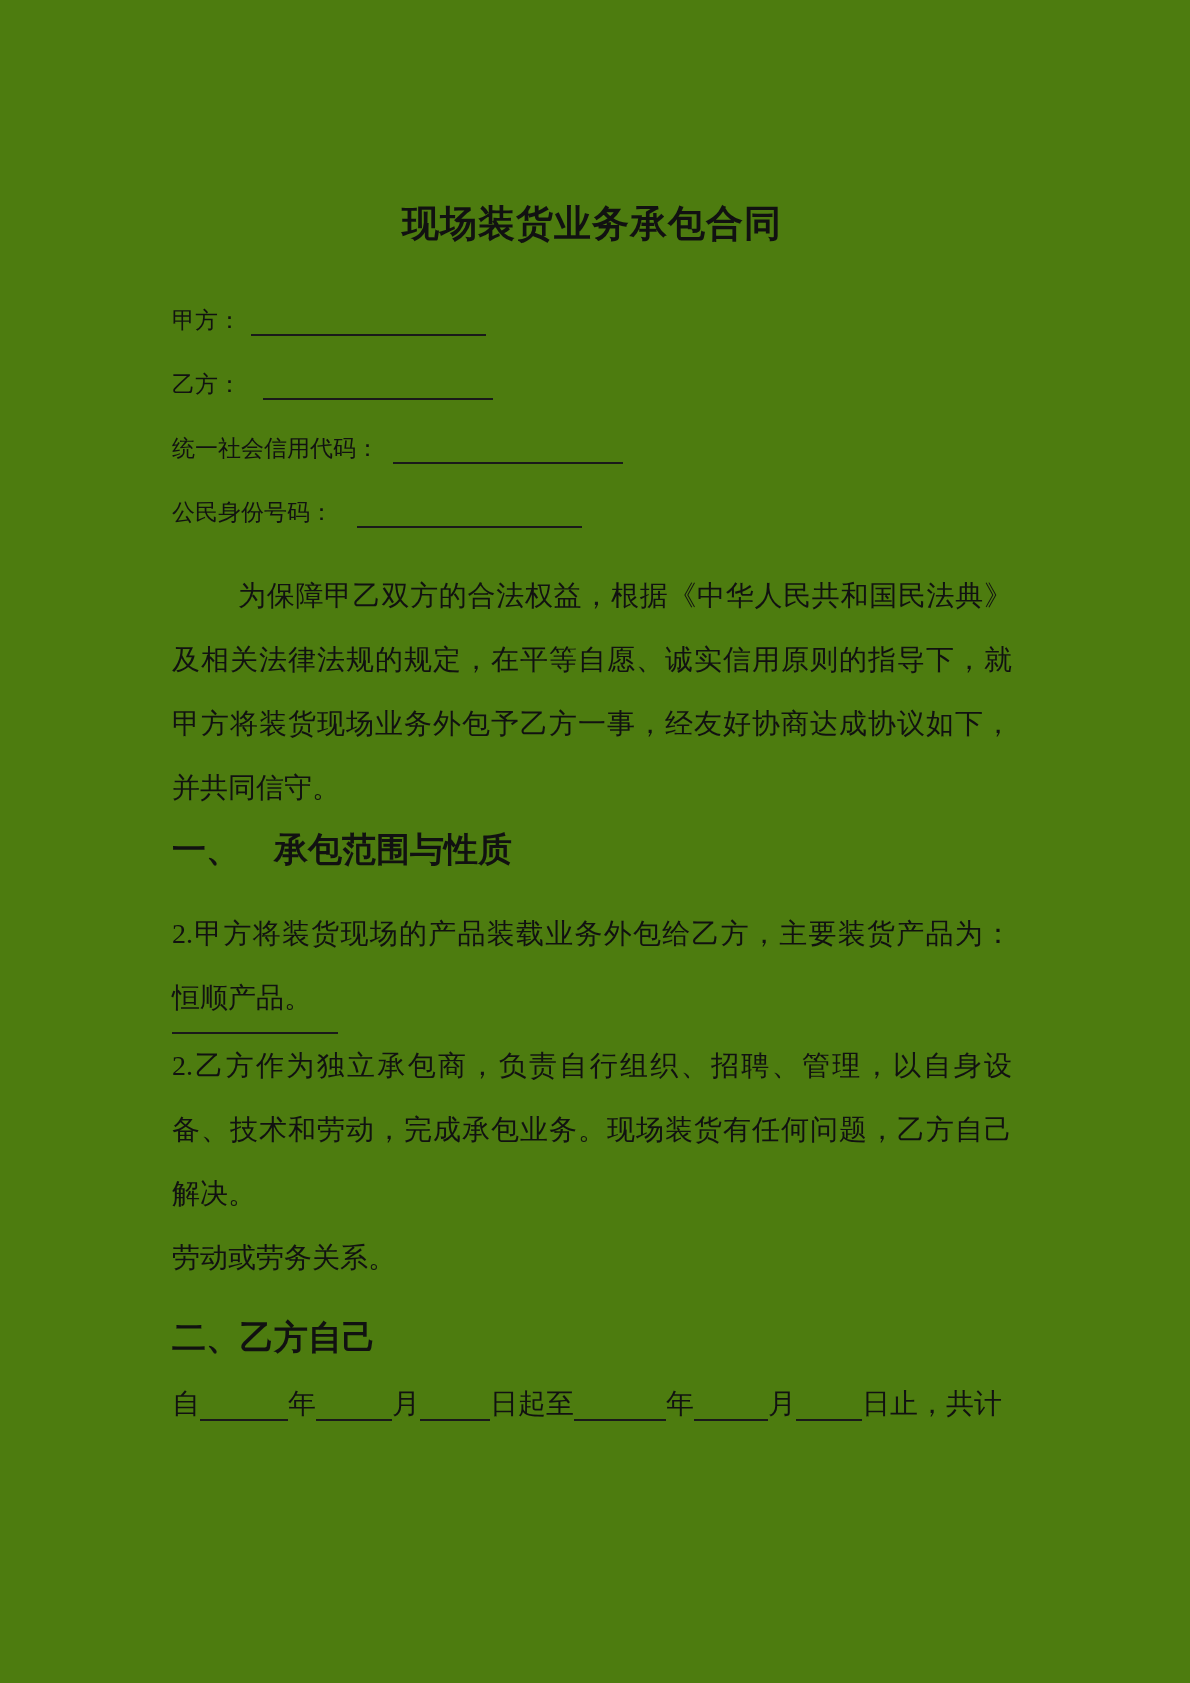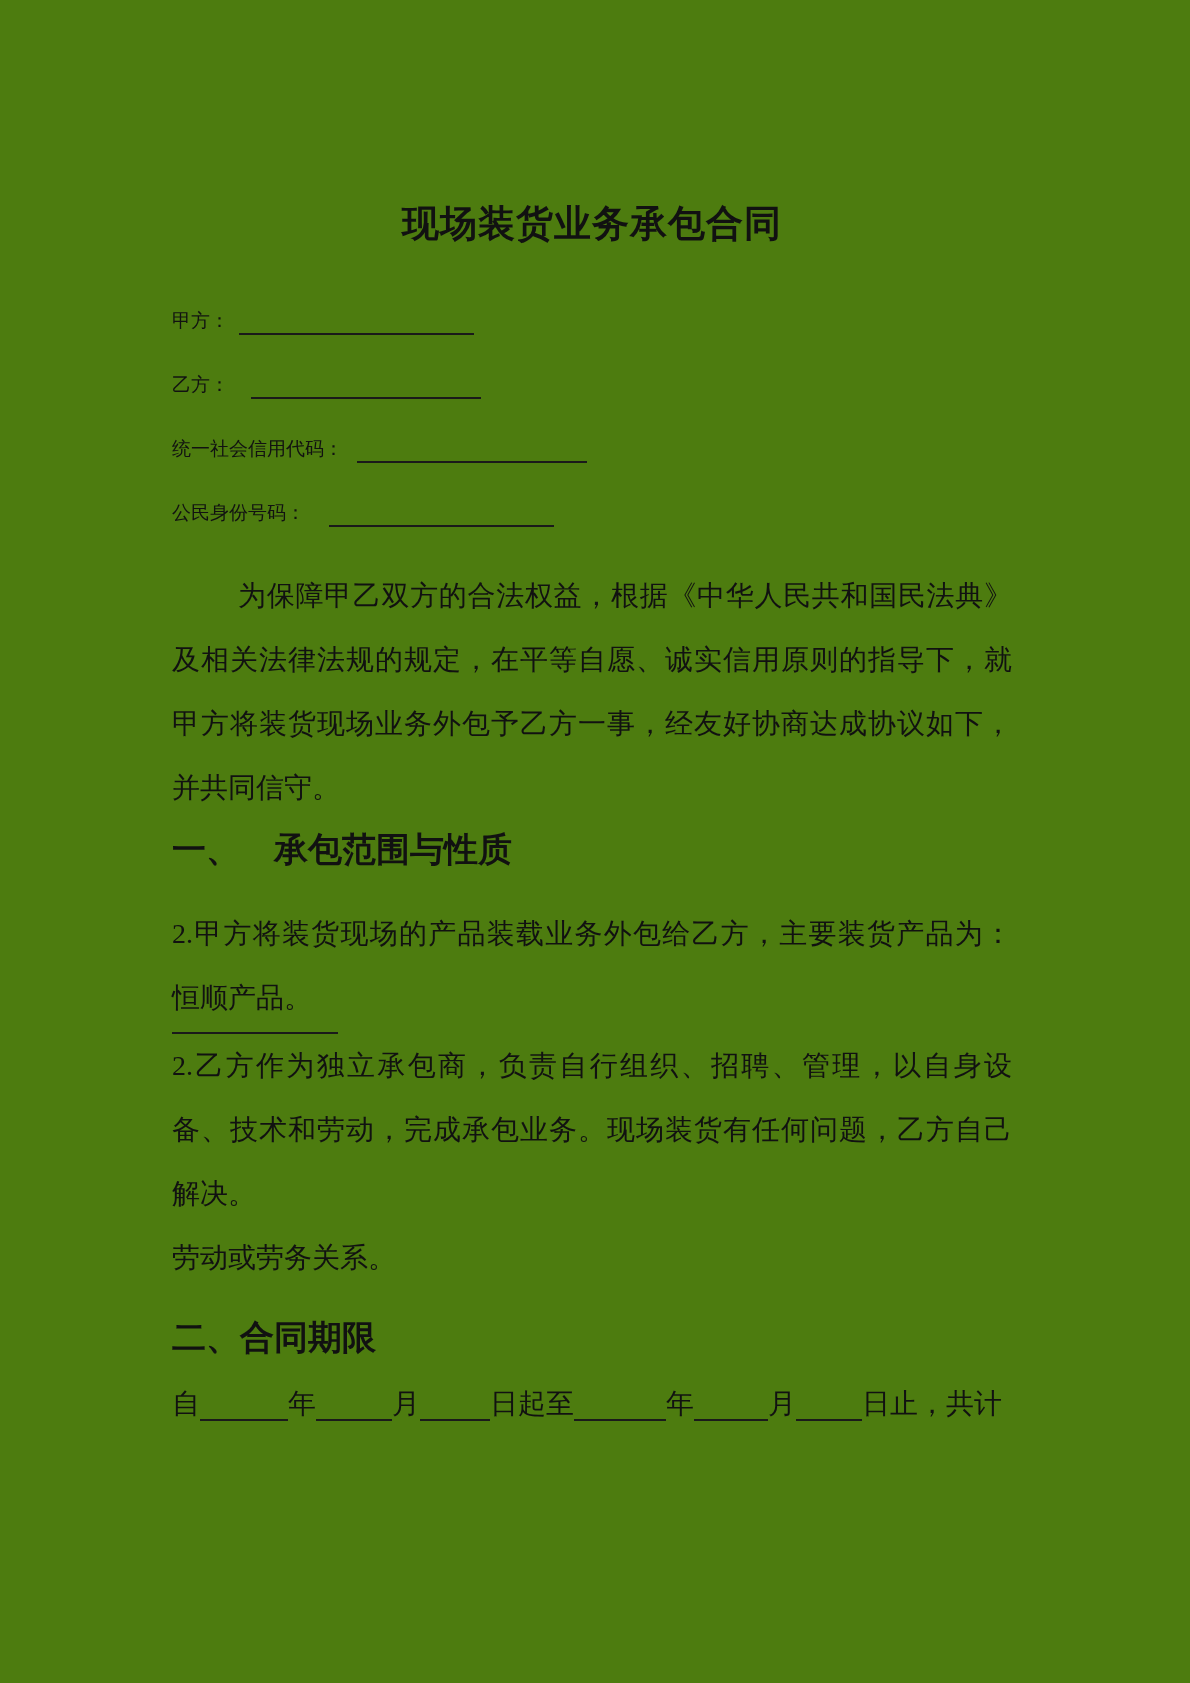--- a/index.html
+++ b/index.html
@@ -30,21 +30,21 @@
     text-align: center;
     letter-spacing: 1px;
     white-space: nowrap;
   }
   .line {
     line-height: 64px;
     font-size: 28px;
     white-space: nowrap;
   }
   .label-line {
-    font-size: 19px;
+    font-size: 23px;
   }
   .labels-block { margin-top: 37px; }
   .intro-block  { margin-top: 19px; }
   .jl {
     text-align: justify;
     text-align-last: justify;
     white-space: normal;
   }
   .indent2 { text-indent: 66px; }
   .heading {
@@ -122,20 +122,20 @@
     <div>
       <div class="line jl">2.乙方作为独立承包商，负责自行组织、招聘、管理，以自身设</div>
       <div class="line jl">备、技术和劳动，完成承包业务。现场装货有任何问题，乙方自己</div>
       <div class="line">解决。</div>
     </div>
 
     <div>
       <div class="line">劳动或劳务关系。</div>
     </div>
 
-    <div class="heading h2-block">二、合同期限</div>
+    <div class="heading h2-block">二、乙方自己</div>
 
     <div class="line">
       <span>自</span><span class="blank t-blank-1"></span><span>年</span><span class="blank t-blank-2"></span><span>月</span><span class="blank t-blank-3"></span><span>日起至</span><span class="blank t-blank-4"></span><span>年</span><span class="blank t-blank-5"></span><span>月</span><span class="blank t-blank-6"></span><span>日止，共计</span>
     </div>
 
   </div>
 </div>
 
 </body></html>

